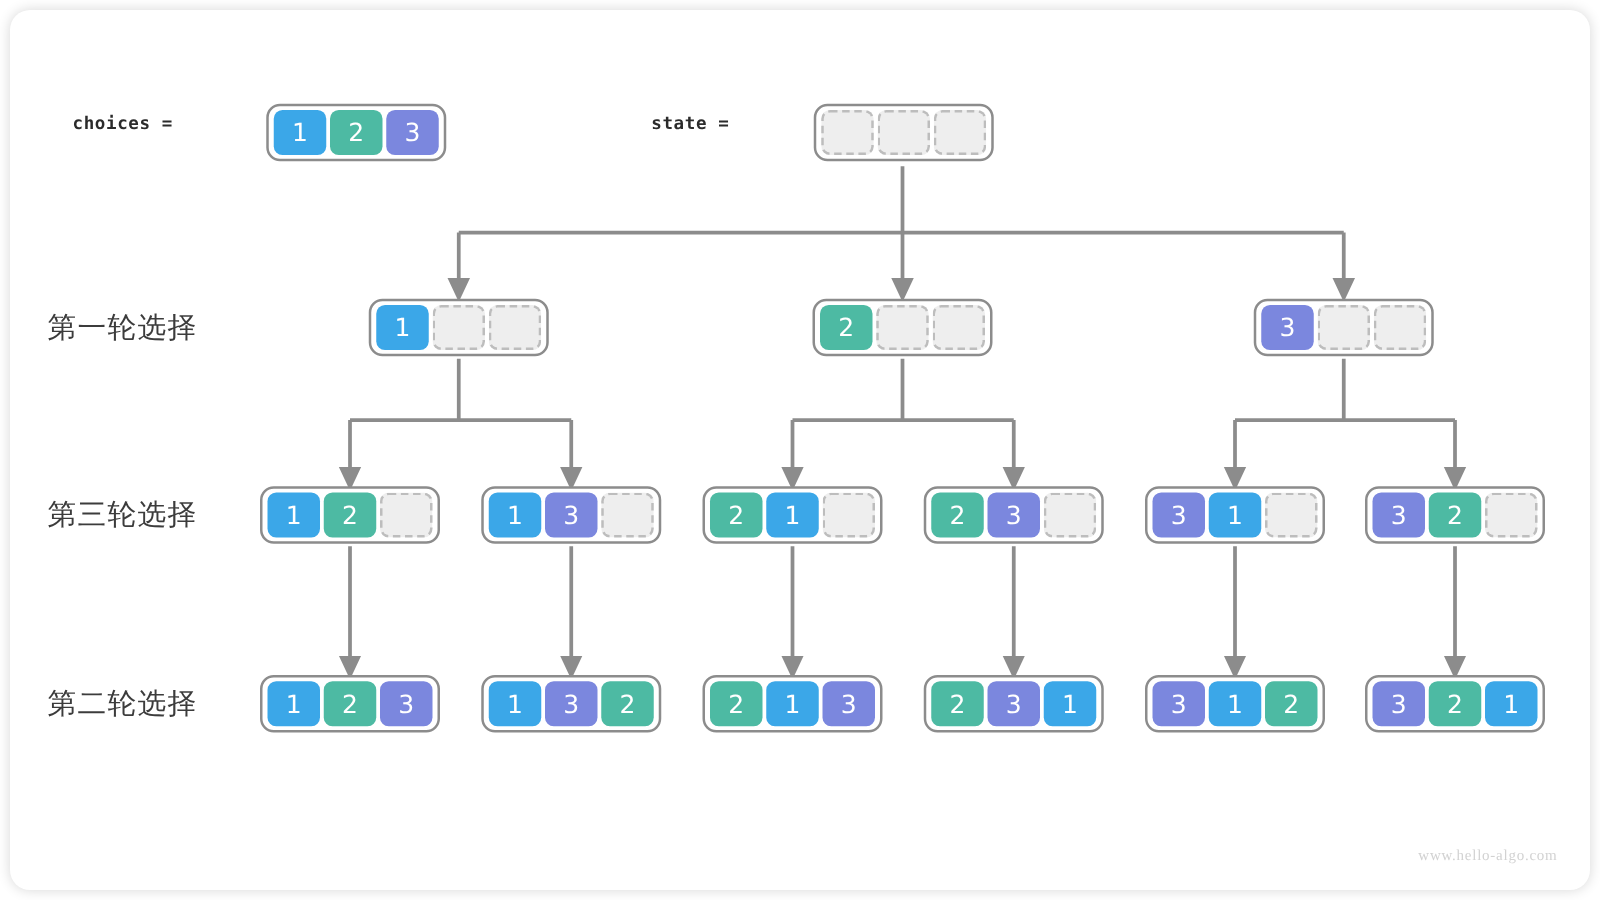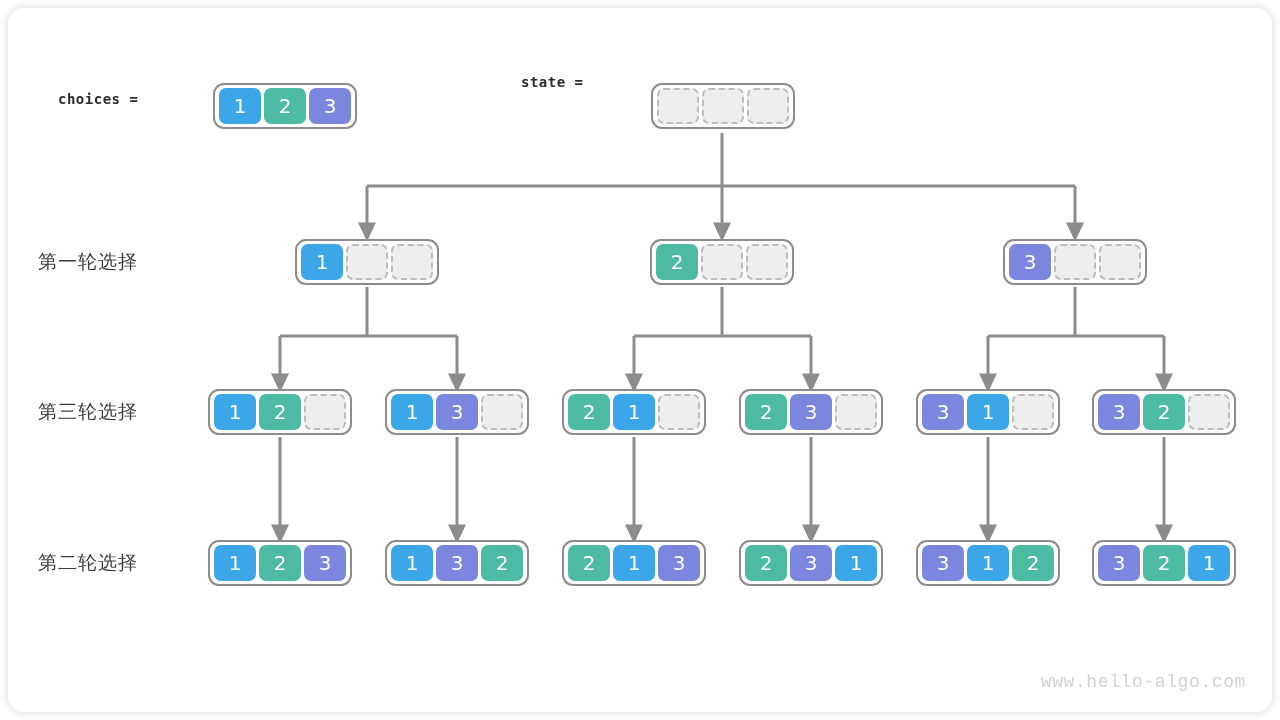--- a/index.html
+++ b/index.html
@@ -46,32 +46,32 @@
     font-weight: bold;
     font-size: 14px;
     color: #2b2b2b;
     white-space: nowrap;
     letter-spacing: 0.5px;
   }
 
   .row-label {
     position: absolute;
     font-family: Liberation Sans, sans-serif;
-    font-size: 19px;
+    font-size: 23px;
     color: #3c3c3c;
     white-space: nowrap;
     letter-spacing: 1px;
   }
 
   .watermark {
     position: absolute;
     right: 34px;
     bottom: 28px;
-    font-family: Liberation Mono, monospace;
-    font-size: 18px;
+    font-family: Liberation Serif, serif;
+    font-size: 12px;
     color: #d2d2d2;
     letter-spacing: 0.6px;
     white-space: nowrap;
     text-align: center;
   }
 
   
   .array-box {
     position: absolute;
     display: flex;
@@ -156,21 +156,21 @@
   </svg>
 
   <div class="mono-label" style="left:58px; top:99px; transform:translateY(-50%);">choices  =</div>
 
   <div class="array-box" style="left:213px; top:83px;">
     <div class="cell c1">1</div>
     <div class="cell c2">2</div>
     <div class="cell c3">3</div>
   </div>
 
-  <div class="mono-label" style="left:521px; top:82px; transform:translateY(-50%);">state  =</div>
+  <div class="mono-label" style="left:521px; top:99px; transform:translateY(-50%);">state  =</div>
 
   <div class="array-box" style="left:651px; top:83px;">
     <div class="cell empty"></div>
     <div class="cell empty"></div>
     <div class="cell empty"></div>
   </div>
 
   <div class="row-label" style="left:38px; top:262px; transform:translateY(-50%);">第一轮选择</div>
   <div class="row-label" style="left:38px; top:412px; transform:translateY(-50%);">第三轮选择</div>
   <div class="row-label" style="left:38px; top:563px; transform:translateY(-50%);">第二轮选择</div>

